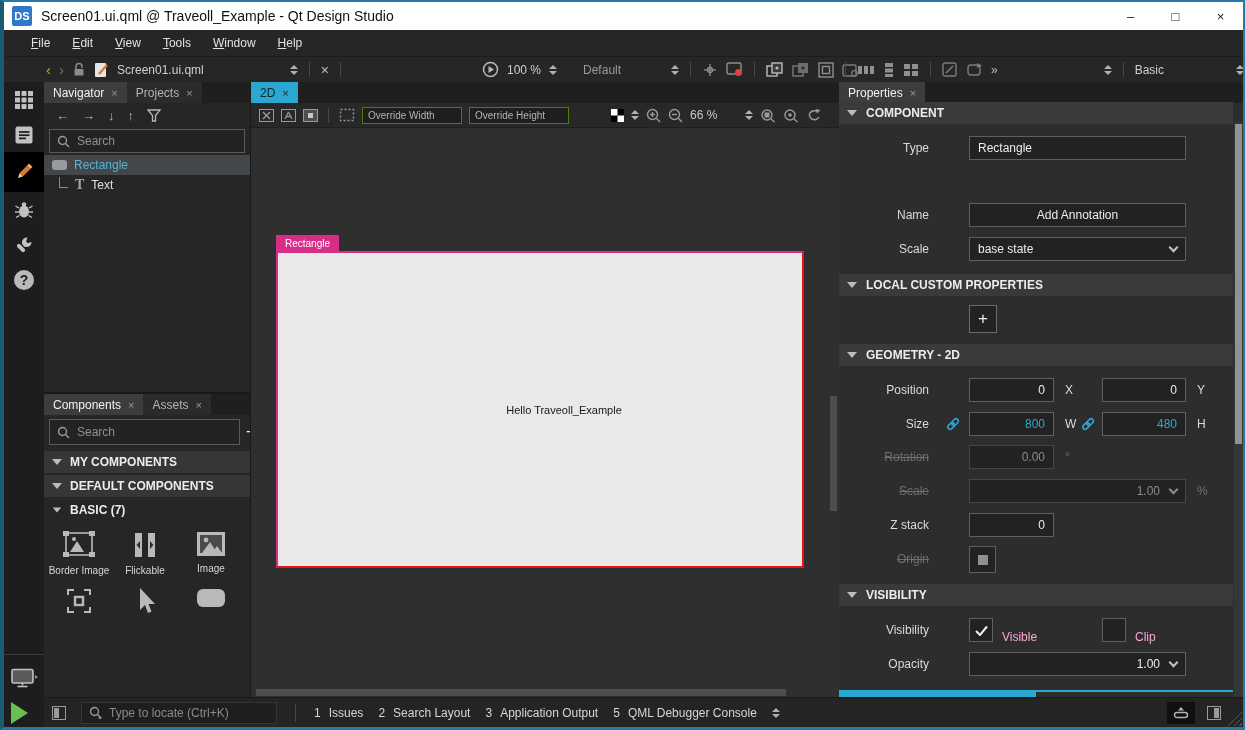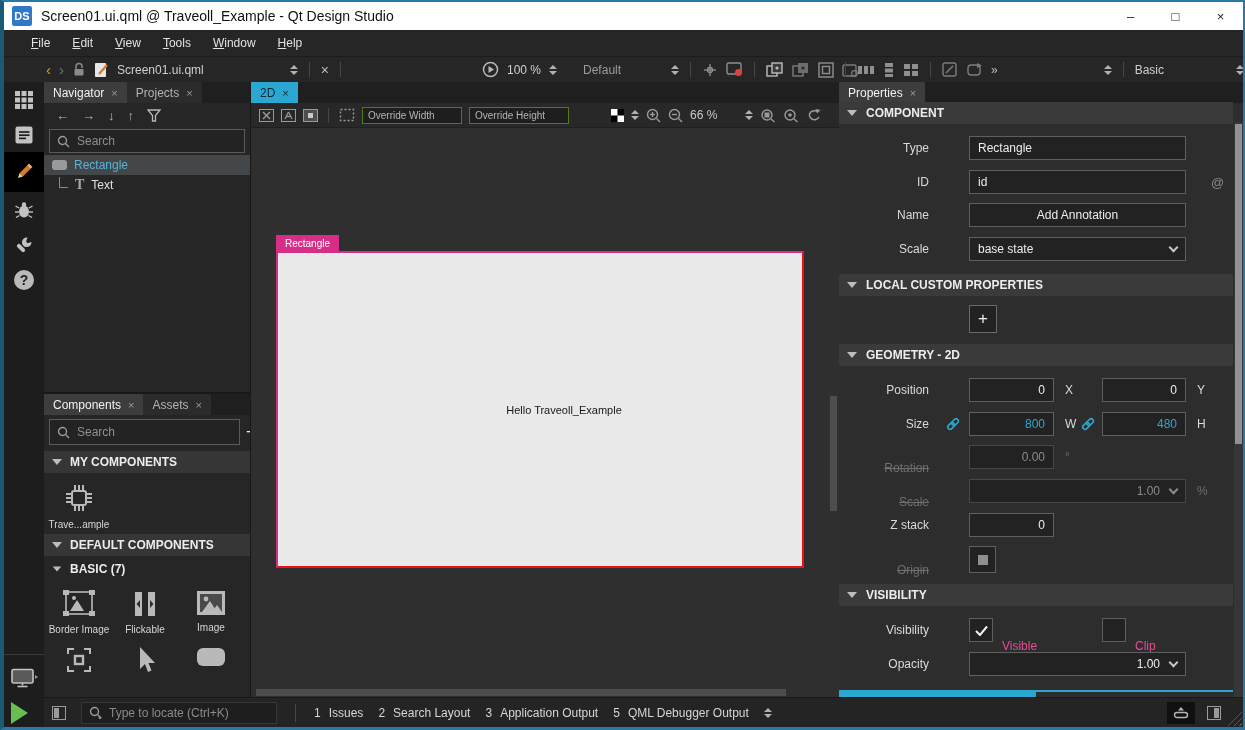--- a/index.html
+++ b/index.html
@@ -135,29 +135,29 @@
   .pbox.num { justify-content:flex-end; }
   .pbox.center { justify-content:center; }
   .b-full { left:130px; width:217px; } .b-a { left:130px; width:85px; } .b-b { left:263px; width:84px; }
   .suffix { position:absolute; top:0; height:26px; display:flex; align-items:center;
     font-size:12px; color:#dadada; }
   .suf-a { left:226px; } .suf-b { left:358px; }
   .atsign { position:absolute; left:372px; top:0; height:26px; display:flex; align-items:center;
     color:#8a8a8a; font-size:13px; }
   .linkic { position:absolute; top:6px; } .link-a { left:107px; } .link-b { left:242px; }
   .cyanval { color:#2ba8d2 !important; }
-  .dis .plabel { color:#6f6f6f; text-decoration:line-through;margin-top:11px; }
+  .dis .plabel { color:#6f6f6f; text-decoration:line-through; }
   .dis .pbox { border-color:#474747; color:#8a8a8a; }
   .dis .suffix { color:#6f6f6f; }
   .cb { position:absolute; top:1px; width:24px; height:24px; background:#222;
     border:1px solid #5f5f5f; display:flex; align-items:center; justify-content:center;
     color:#fff; font-size:14px; }
   .cb.a { left:130px; } .cb.b { left:263px; }
-  .cblab { position:absolute; top:16px; height:26px; display:flex; align-items:center;
-    font-size:12px; color:#ec4899; }
+  .cblab { position:absolute; top:7px; height:26px; display:flex; align-items:center;
+    font-size:12px; color:#f9a8d4; }
   .cblab.a { left:163px; } .cblab.b { left:296px; }
   .ddchev { margin-left:auto; }
   .originbtn { position:absolute; left:130px; top:0; width:27px; height:27px; background:#222;
     border:1px solid #5f5f5f; display:flex; align-items:center; justify-content:center; }
   .originbtn b { width:10px; height:10px; background:#8f8f8f; }
   .plusbox { position:absolute; left:130px; top:0; width:28px; height:28px; background:#222;
     border:1px solid #6a6a6a; display:flex; align-items:center; justify-content:center;
     color:#f0f0f0; font-size:17px; }
   .btabs { position:absolute; left:0; right:10px; top:588px; height:30px; display:flex; }
   .btab { flex:1; text-align:center; padding-top:6px; font-size:12px; }
@@ -486,42 +486,20 @@
               </svg>
           </span>
           <input placeholder="Search" style="">
         </div>
         <span class="plusbtn">+</span>
       </div>
       <div class="chdr">
         <span class="tri"></span>
         <span>MY COMPONENTS</span>
       </div>
-      <div class="cgrid">
-        <div class="ccell">
-          <svg width="32" height="32">
-              <rect x="9" y="9" width="14" height="14" rx="2" fill="none" stroke="#b9b9b9" stroke-width="2"></rect>
-              <g stroke="#b9b9b9" stroke-width="2">
-                <line x1="12" y1="3" x2="12" y2="9"></line>
-                <line x1="16" y1="3" x2="16" y2="9"></line>
-                <line x1="20" y1="3" x2="20" y2="9"></line>
-                <line x1="12" y1="23" x2="12" y2="29"></line>
-                <line x1="16" y1="23" x2="16" y2="29"></line>
-                <line x1="20" y1="23" x2="20" y2="29"></line>
-                <line x1="3" y1="12" x2="9" y2="12"></line>
-                <line x1="3" y1="16" x2="9" y2="16"></line>
-                <line x1="3" y1="20" x2="9" y2="20"></line>
-                <line x1="23" y1="12" x2="29" y2="12"></line>
-                <line x1="23" y1="16" x2="29" y2="16"></line>
-                <line x1="23" y1="20" x2="29" y2="20"></line>
-              </g>
-            </svg>
-          <span>Trave...ample</span>
-        </div>
-      </div>
       <div class="chdr">
         <span class="tri"></span>
         <span>DEFAULT COMPONENTS</span>
       </div>
       <div class="chdr plain">
         <span class="tri" style="transform:scale(.85)"></span>
         <span>BASIC (7)</span>
       </div>
       <div class="cgrid">
         <div class="ccell">
@@ -684,25 +662,20 @@
       </div>
       <div class="pbody">
         <div class="phdr" style="top:0">
           <span class="tri"></span>
           <span>COMPONENT</span>
         </div>
 
         <div class="prow" style="top:33px">
           <span class="plabel">Type</span>
           <span class="pbox b-full">Rectangle</span>
-        </div>
-        <div class="prow" style="top:67px">
-          <span class="plabel">ID</span>
-          <span class="pbox b-full">id</span>
-          <span class="atsign">@</span>
         </div>
         <div class="prow" style="top:100px">
           <span class="plabel">Name</span>
           <span class="pbox b-full center">Add Annotation</span>
         </div>
         <div class="prow" style="top:134px">
           <span class="plabel">Scale</span>
           <span class="pbox b-full">
             <span>base state</span>
             <span class="chev ddchev" style="margin-top:-3px"></span>
@@ -829,21 +802,21 @@
     <div class="pane">
       <span>2</span>
         <span>Search Layout</span>
     </div>
     <div class="pane">
       <span>3</span>
         <span>Application Output</span>
     </div>
     <div class="pane">
       <span>5</span>
-        <span>QML Debugger Output</span>
+        <span>QML Debugger Console</span>
     </div>
     <span class="spin">
         <i class="u"></i>
         <i class="d"></i>
       </span>
     <div class="sbright">
       <span class="outbtn">
         <svg width="16" height="13">
             <polygon points="8,1 11,4.5 5,4.5" fill="#b5b5b5"></polygon>
             <rect x="1.5" y="6.5" width="13" height="5" rx="2.5" fill="none" stroke="#b5b5b5" stroke-width="1.4"></rect>

